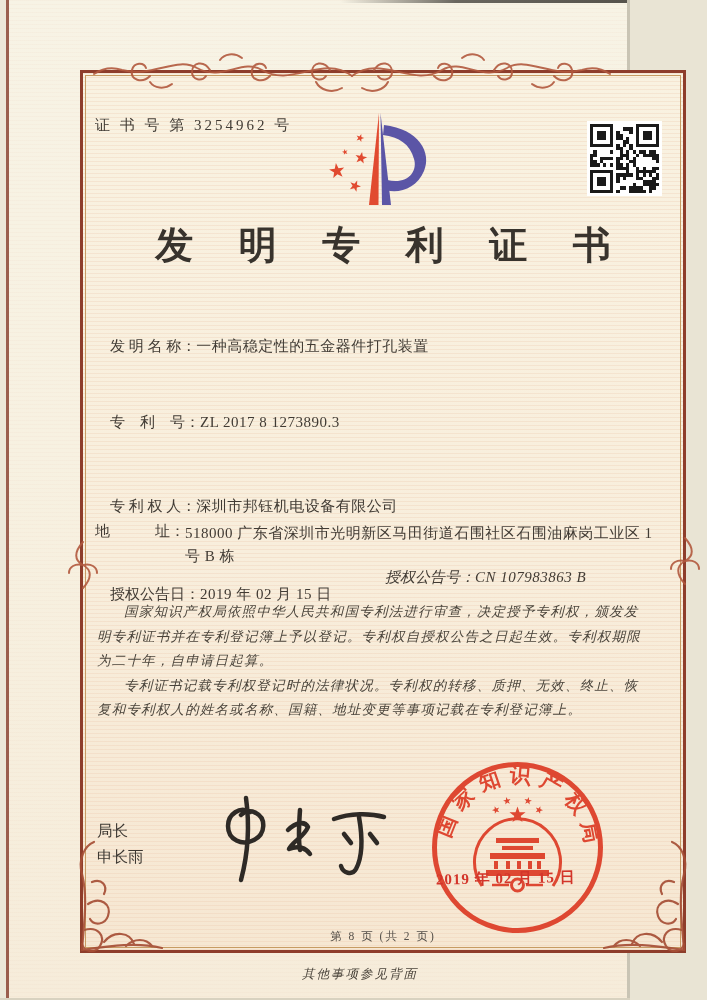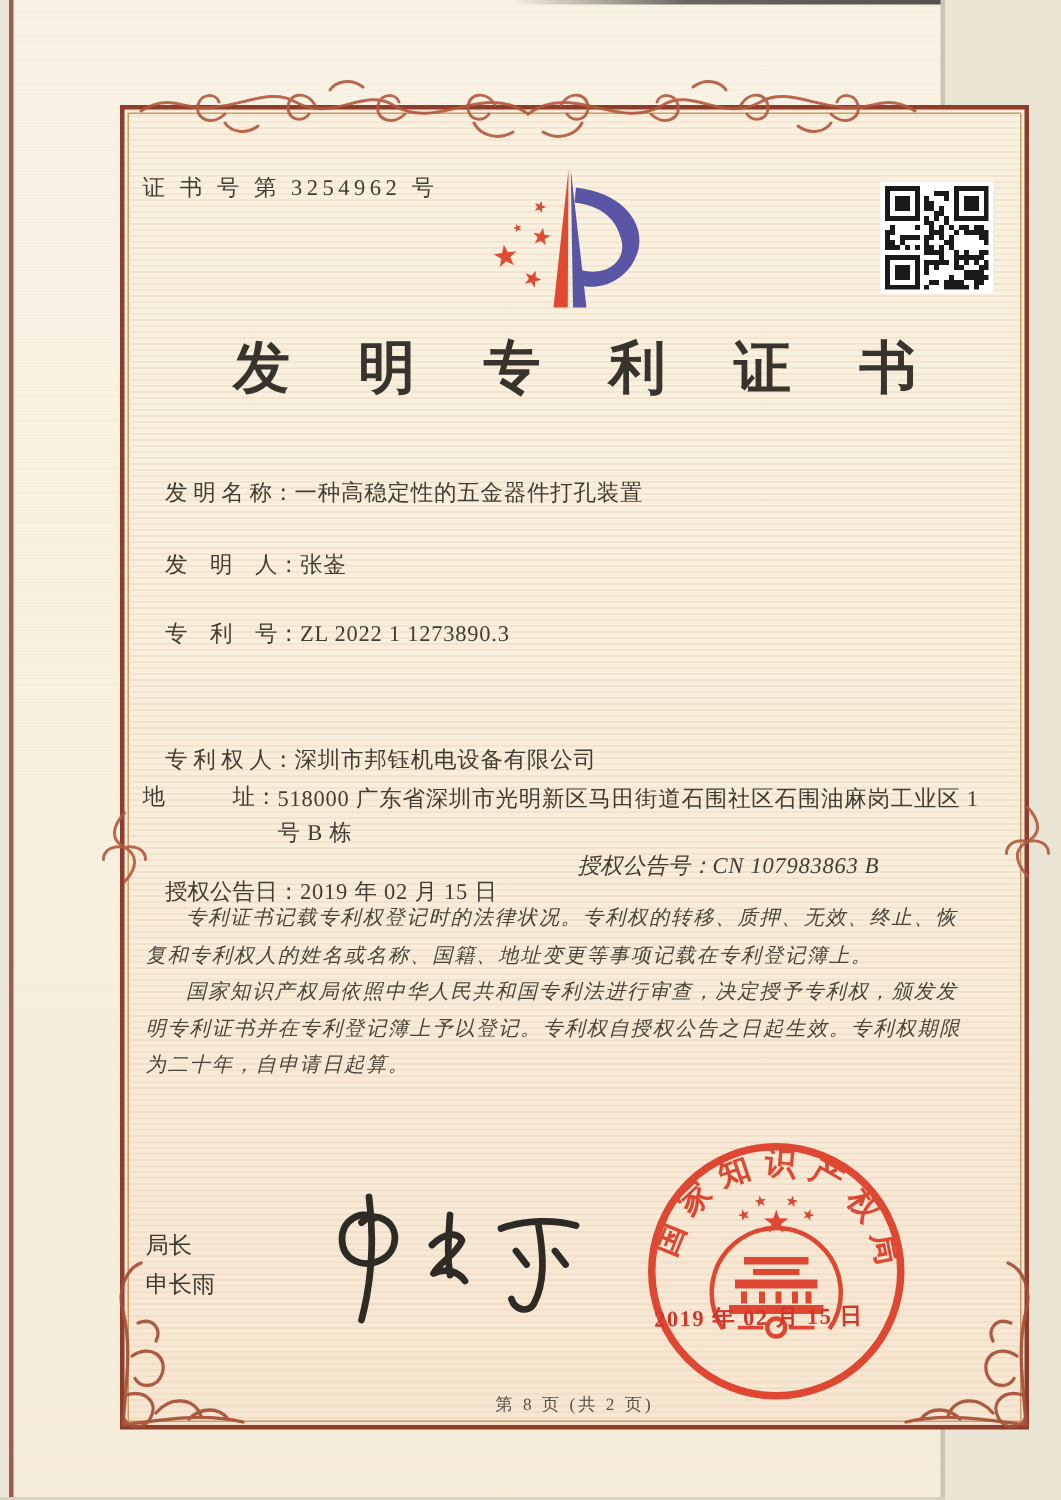--- a/index.html
+++ b/index.html
@@ -302,44 +302,41 @@
         <rect x="15" y="1" width="5" height="5" fill="#fff"></rect>
         <rect x="16" y="2" width="3" height="3" fill="#1a1a1a"></rect>
         <rect x="0" y="14" width="7" height="7" fill="#1a1a1a"></rect>
         <rect x="1" y="15" width="5" height="5" fill="#fff"></rect>
         <rect x="2" y="16" width="3" height="3" fill="#1a1a1a"></rect>
       </svg>
   </div>
 
   <div class="title">发 明 专 利 证 书</div>
 
-  <div class="field" style="top:302px">
+  <div class="field" style="top:320px">
     <span class="lbl">发 明 名 称：</span><span class="val">一种高稳定性的五金器件打孔装置</span>
   </div>
-  <div class="field" style="top:350px">
-    <span class="lbl">发　明　人：</span><span class="val">张崟</span>
-  </div>
   <div class="field" style="top:396px">
-    <span class="lbl">专　利　号：</span><span class="val">ZL 2022 1 1273890.3</span>
+    <span class="lbl">专　利　号：</span><span class="val">ZL 2017 8 1273890.3</span>
   </div>
   <div class="field" style="top:480px">
     <span class="lbl">专 利 权 人：</span><span class="val">深圳市邦钰机电设备有限公司</span>
   </div>
   <div class="field field-address" style="top:522px">
     <span class="lbl">地　　　址：</span>
       <span class="val">518000 广东省深圳市光明新区马田街道石围社区石围油麻岗工业区 1 号 B 栋</span>
   </div>
   <div class="field field-grant" style="top:568px">
     <span>授权公告日：</span><span class="val">2019 年 02 月 15 日</span>
     <span class="grant-pair2"><span>授权公告号：</span><span class="val">CN 107983863 B</span></span>
   </div>
 
   <div class="paras">
+    <p>国家知识产权局依照中华人民共和国专利法进行审查，决定授予专利权，颁发发明专利证书并在专利登记簿上予以登记。专利权自授权公告之日起生效。专利权期限为二十年，自申请日起算。</p>
     <p>专利证书记载专利权登记时的法律状况。专利权的转移、质押、无效、终止、恢复和专利权人的姓名或名称、国籍、地址变更等事项记载在专利登记簿上。</p>
-    <p>国家知识产权局依照中华人民共和国专利法进行审查，决定授予专利权，颁发发明专利证书并在专利登记簿上予以登记。专利权自授权公告之日起生效。专利权期限为二十年，自申请日起算。</p>
   </div>
 
   <div class="signer">
     <div>局长</div>
     <div>申长雨</div>
   </div>
 
   <svg class="signature" viewBox="0 0 200 95">
     <g stroke="#2e2a26" stroke-width="4.5" fill="none" stroke-linecap="round" stroke-linejoin="round">
       <path d="M38,20 C28,14 16,22 16,34 C16,48 30,54 42,48 C54,42 54,26 44,21 C39,18 33,19 29,23"></path>
@@ -377,14 +374,15 @@
       <rect x="98" y="101" width="4" height="8" stroke="none"></rect>
       <rect x="107" y="101" width="4" height="8" stroke="none"></rect>
       <rect x="56" y="110" width="63" height="6" stroke="none"></rect>
       <circle cx="87.5" cy="125" r="6" fill="none" stroke-width="3"></circle>
       <path d="M 62,125 H 79 M 96,125 H 113" fill="none" stroke-width="2.5"></path>
     </g>
   </svg>
   <div class="seal-date">2019 年 02 月 15 日</div>
 
   <div class="page-number">第 8 页 (共 2 页)</div>
+  <div class="back-note">其他事项参见背面</div>
 
 </div>
 
 </body></html>

